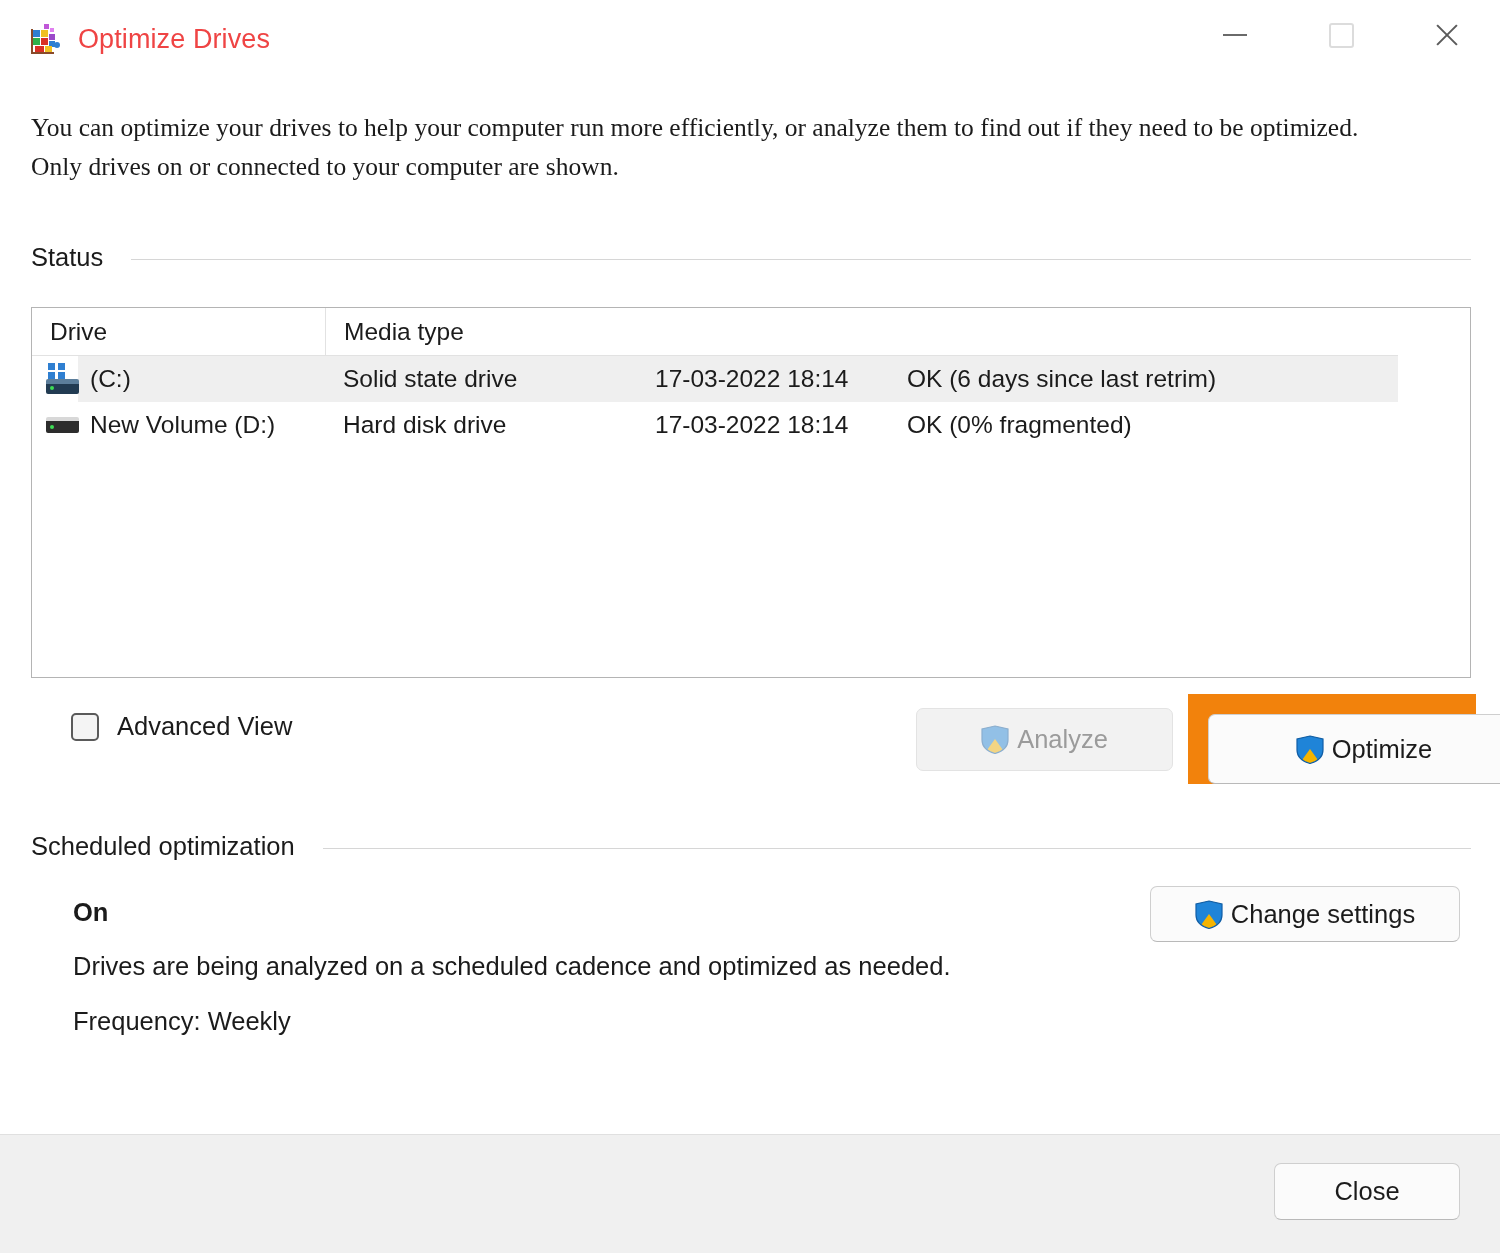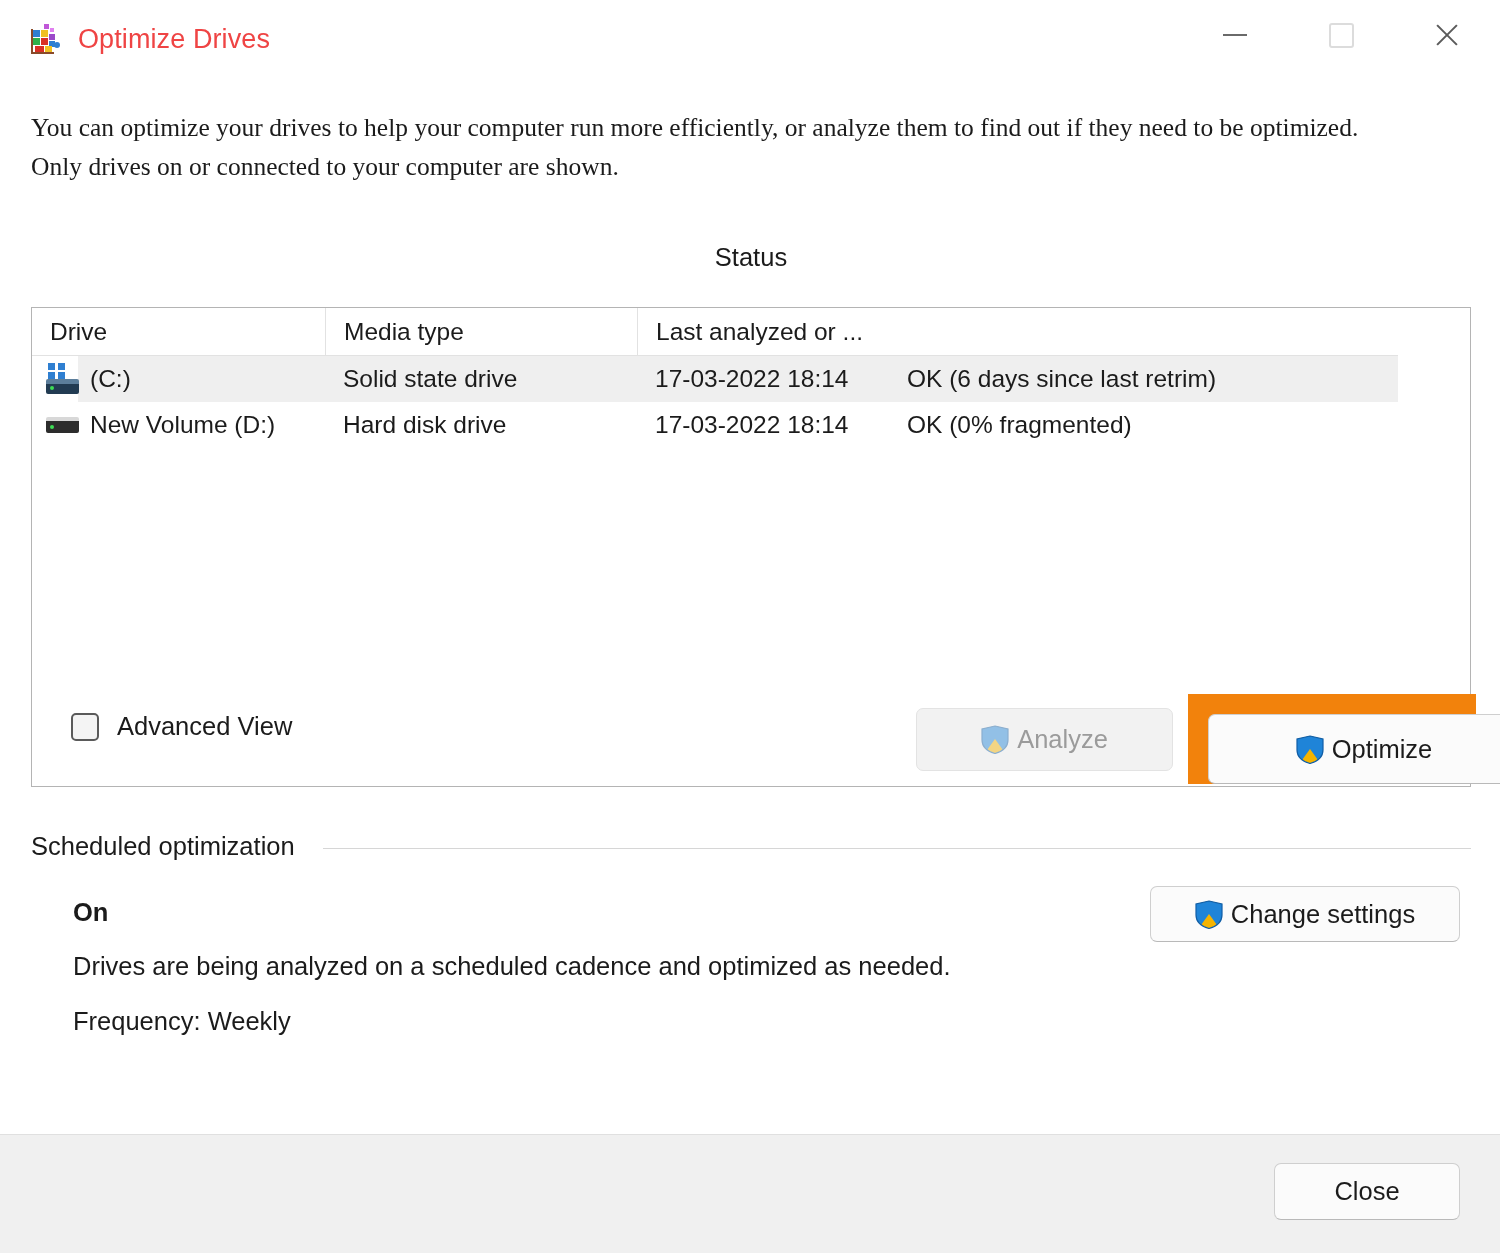--- a/index.html
+++ b/index.html
@@ -108,28 +108,28 @@
     color: #1b1b1b;
     white-space: nowrap;
   }
   .group-head .gh-rule {
     flex: 1 1 auto;
     height: 1px;
     background: #d6d6d6;
     margin-left: 28px;
     margin-top: 4px;
   }
-  #status-group-head { left: 31px; top: 243px; width: 1440px; flex-direction: column; }
+  #status-group-head { left: 31px; top: 243px; width: 1440px; }
   #sched-group-head  { left: 31px; top: 832px; width: 1440px; }
 
   
   .listbox {
     position: absolute;
     left: 31px; top: 307px;
-    width: 1440px; height: 480px;
+    width: 1440px; height: 371px;
     border: 1px solid #b4b4b4;
     background: #ffffff;
     box-sizing: border-box;
     overflow: hidden;
   }
   .list-header {
     display: flex;
     height: 48px;
     align-items: center;
     border-bottom: 1px solid #e2e2e2;
@@ -380,21 +380,20 @@
 <div class="group-head" id="status-group-head">
   <span class="gh-label">Status</span>
   <span class="gh-rule"></span>
 </div>
 
 <div class="listbox">
 
   <div class="list-header">
     <div class="th col-drive">Drive</div>
     <div class="th col-media">Media type</div>
-    <div class="th col-last">Last analyzed or ...</div>
   </div>
 
   <div class="list-row selected">
     <span class="rowfill"></span>
     <div class="td col-drive">
       <span class="ssd-icon">
         <span class="chip c1"></span>
           <span class="chip c2"></span>
         <span class="chip c3"></span>
           <span class="chip c4"></span>

